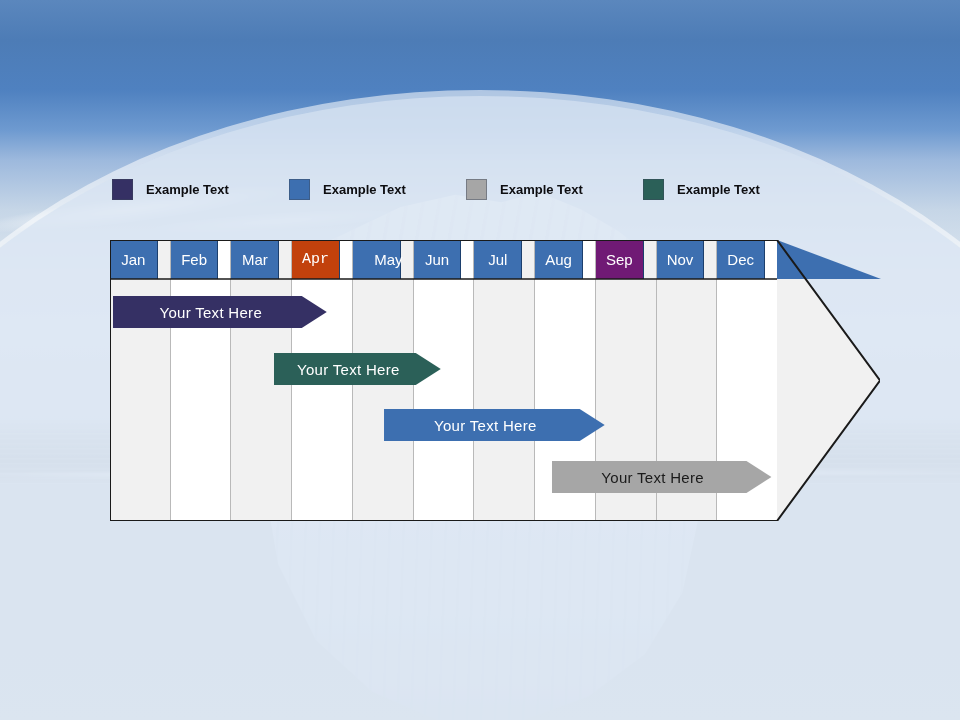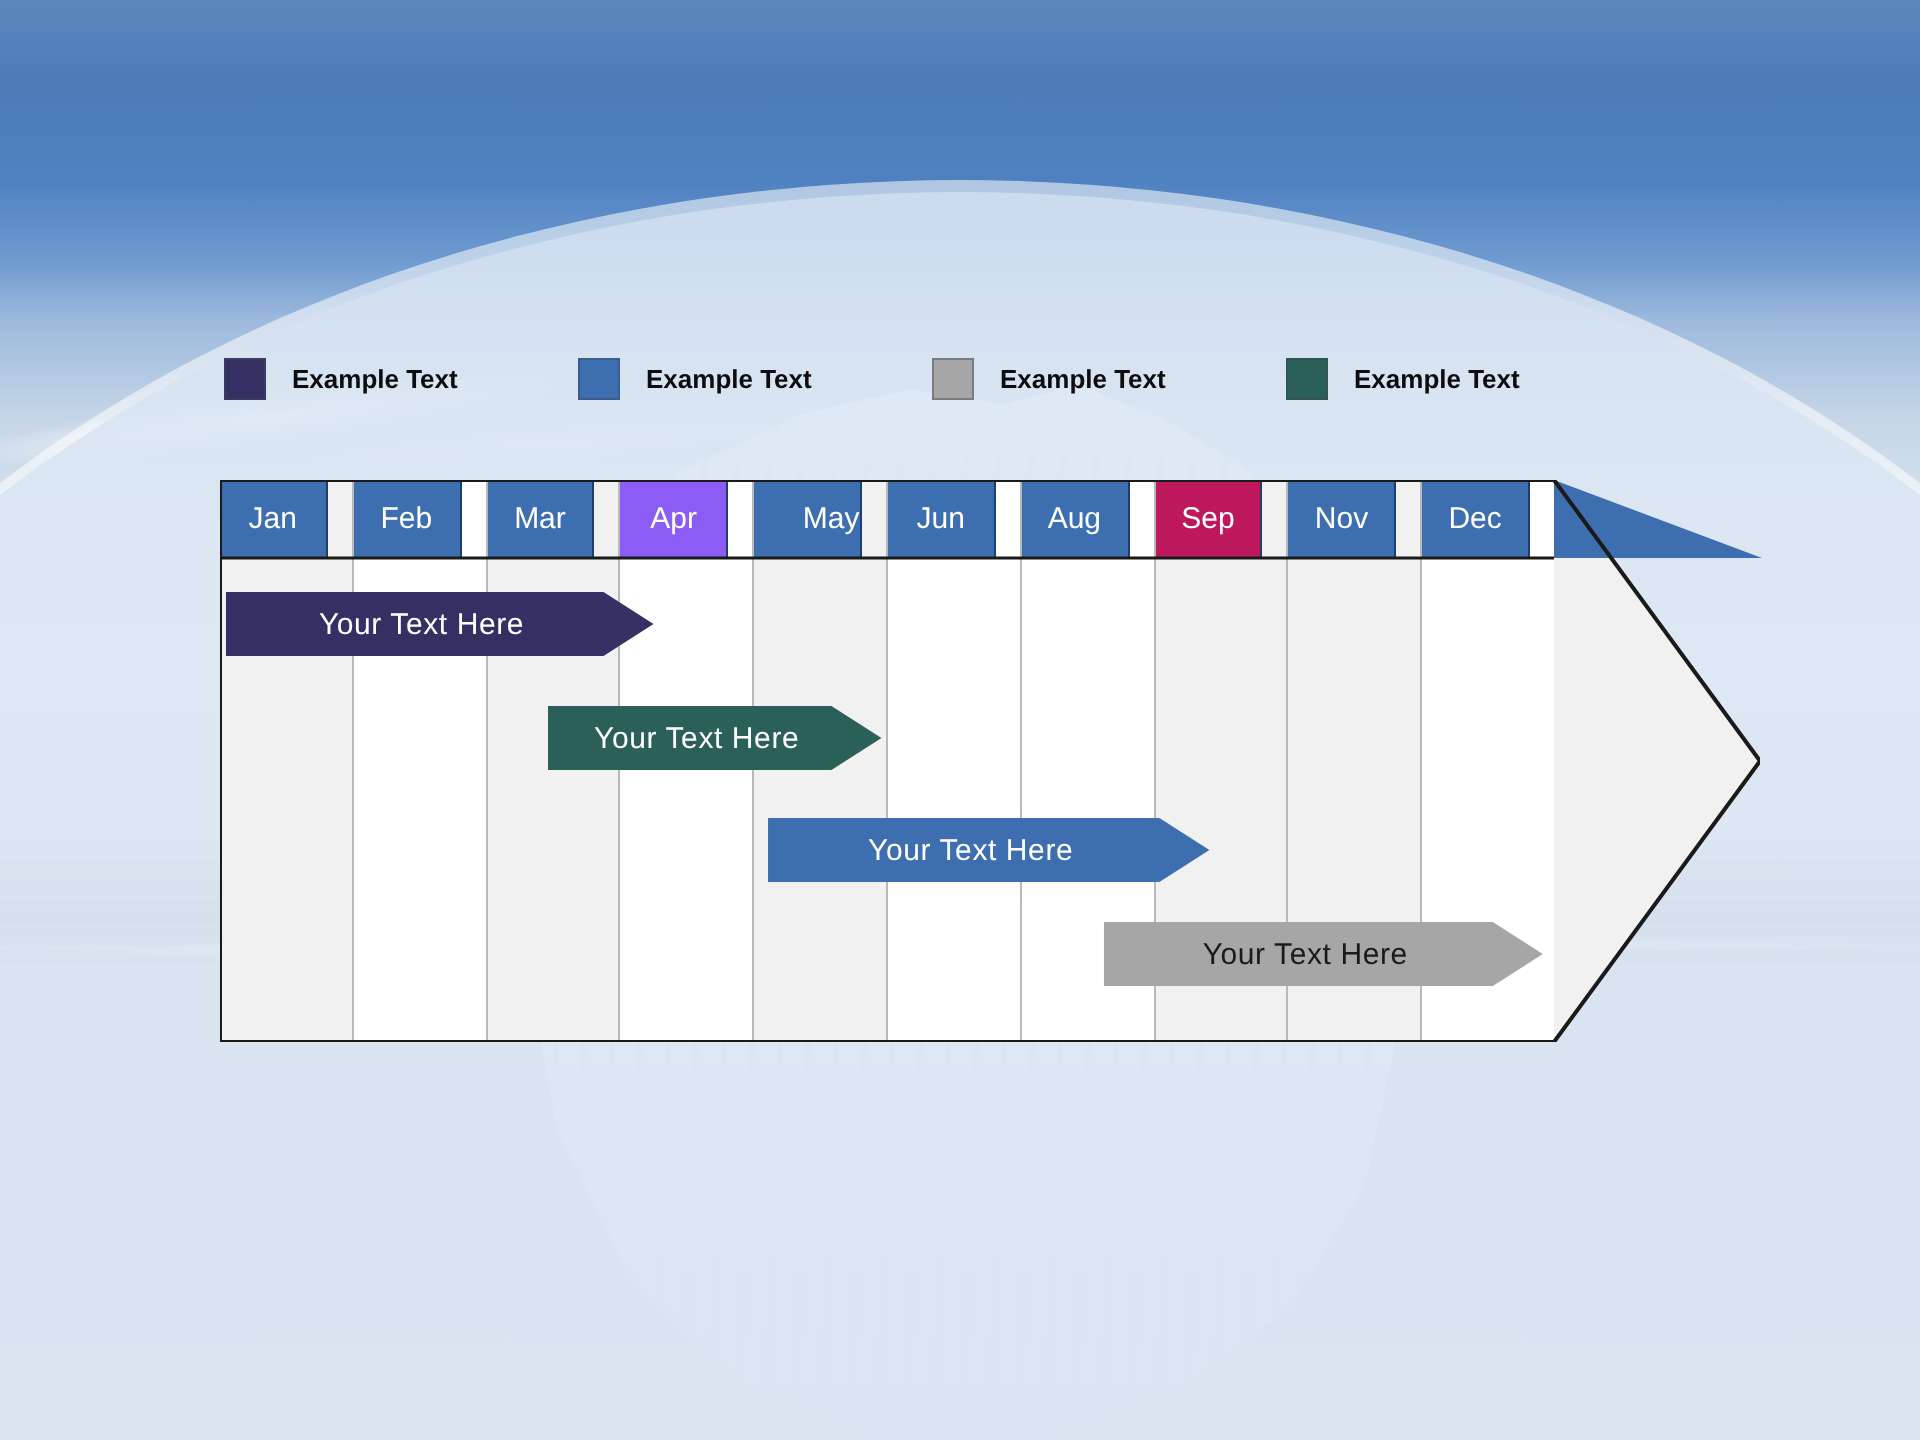--- a/index.html
+++ b/index.html
@@ -287,33 +287,36 @@
         <div class="chart-col alt">
           <div class="chart-head" style="background: rgb(61, 111, 176); color: rgb(255, 255, 255);">Jan</div>
         </div>
         <div class="chart-col base">
           <div class="chart-head" style="background: rgb(61, 111, 176); color: rgb(255, 255, 255);">Feb</div>
         </div>
         <div class="chart-col alt">
           <div class="chart-head" style="background: rgb(61, 111, 176); color: rgb(255, 255, 255);">Mar</div>
         </div>
         <div class="chart-col base">
-          <div class="chart-head" style="background: #8b5cf6; color: rgb(255, 255, 255);">Apr</div>
+          <div class="chart-head" style="background: #c2410c; color: rgb(255, 255, 255); font-family: Liberation Mono, monospace;">Apr</div>
         </div>
         <div class="chart-col alt">
           <div class="chart-head" style="background: rgb(61, 111, 176); color: rgb(255, 255, 255); padding-left: 24px;">May</div>
         </div>
         <div class="chart-col base">
           <div class="chart-head" style="background: rgb(61, 111, 176); color: rgb(255, 255, 255);">Jun</div>
         </div>
+        <div class="chart-col alt">
+          <div class="chart-head" style="background: rgb(61, 111, 176); color: rgb(255, 255, 255);">Jul</div>
+        </div>
         <div class="chart-col base">
           <div class="chart-head" style="background: rgb(61, 111, 176); color: rgb(255, 255, 255);">Aug</div>
         </div>
         <div class="chart-col alt">
-          <div class="chart-head" style="background: #be185d; color: rgb(255, 255, 255);">Sep</div>
+          <div class="chart-head" style="background: #701a75; color: rgb(255, 255, 255);">Sep</div>
         </div>
         <div class="chart-col alt">
           <div class="chart-head" style="background: rgb(61, 111, 176); color: rgb(255, 255, 255);">Nov</div>
         </div>
         <div class="chart-col base">
           <div class="chart-head" style="background: rgb(61, 111, 176); color: rgb(255, 255, 255);">Dec</div>
         </div>
       </div>
     <div class="chart-head-triangle"></div>
     <svg class="chart-outline" viewBox="0 0 770 281" preserveAspectRatio="none">

